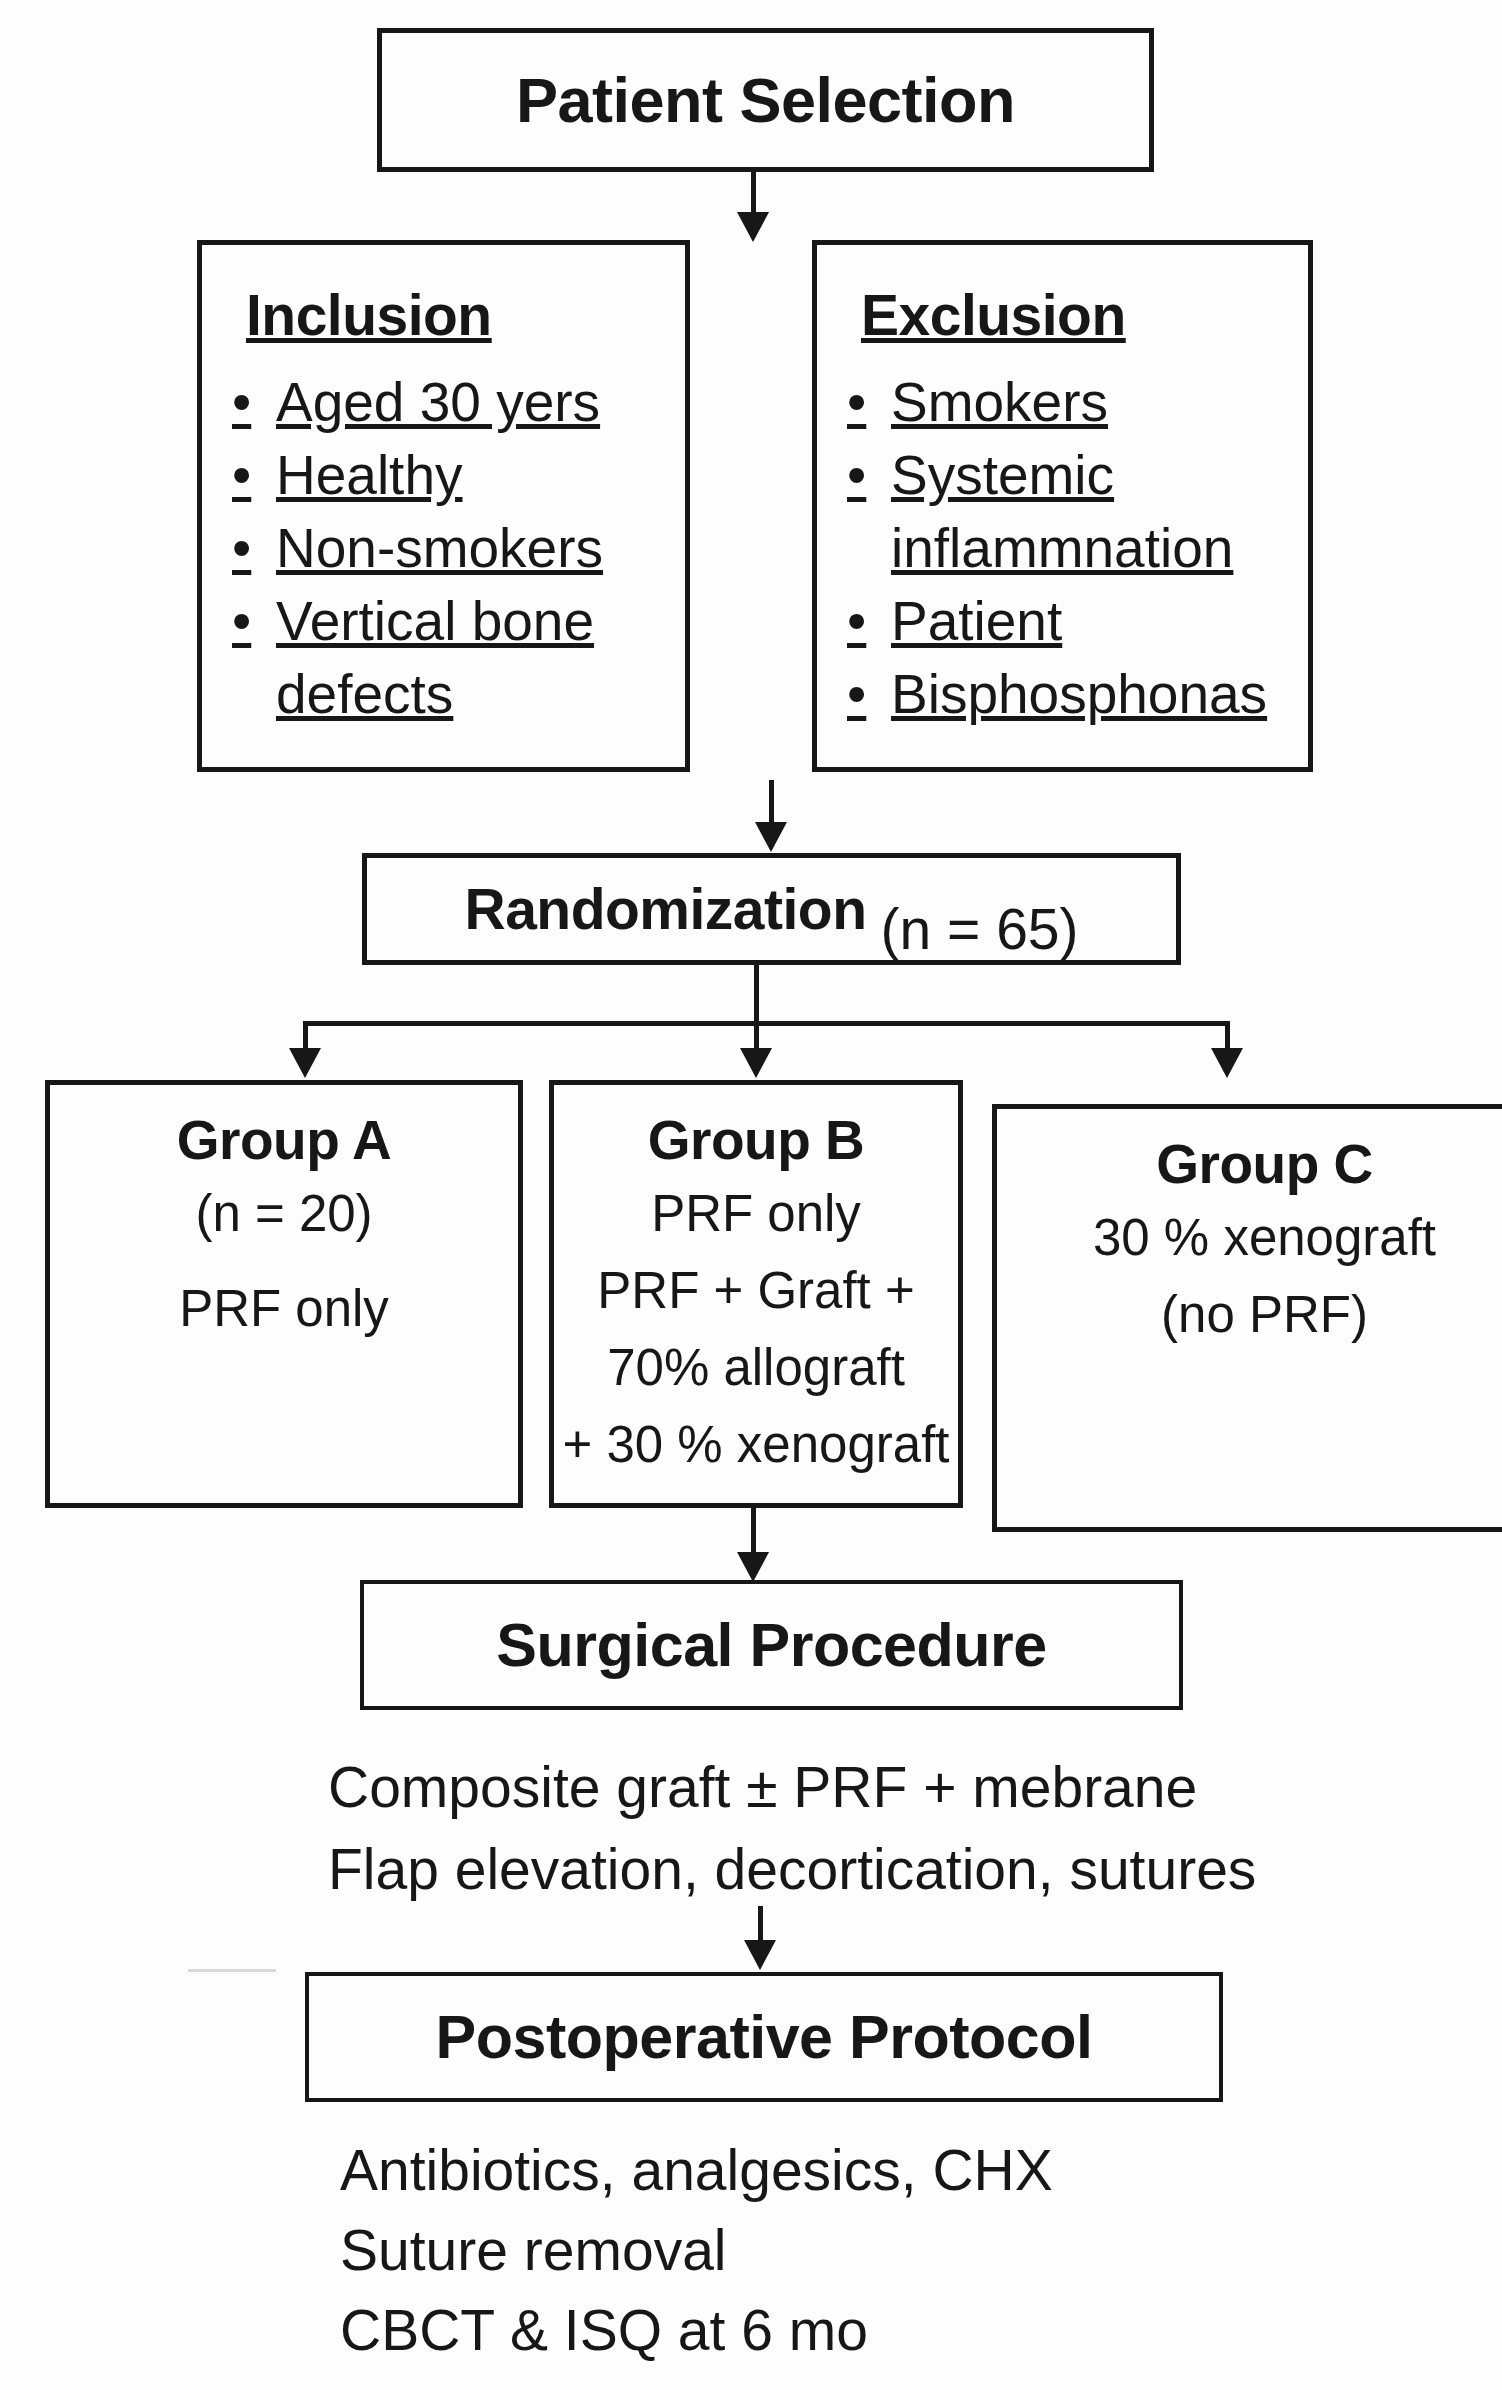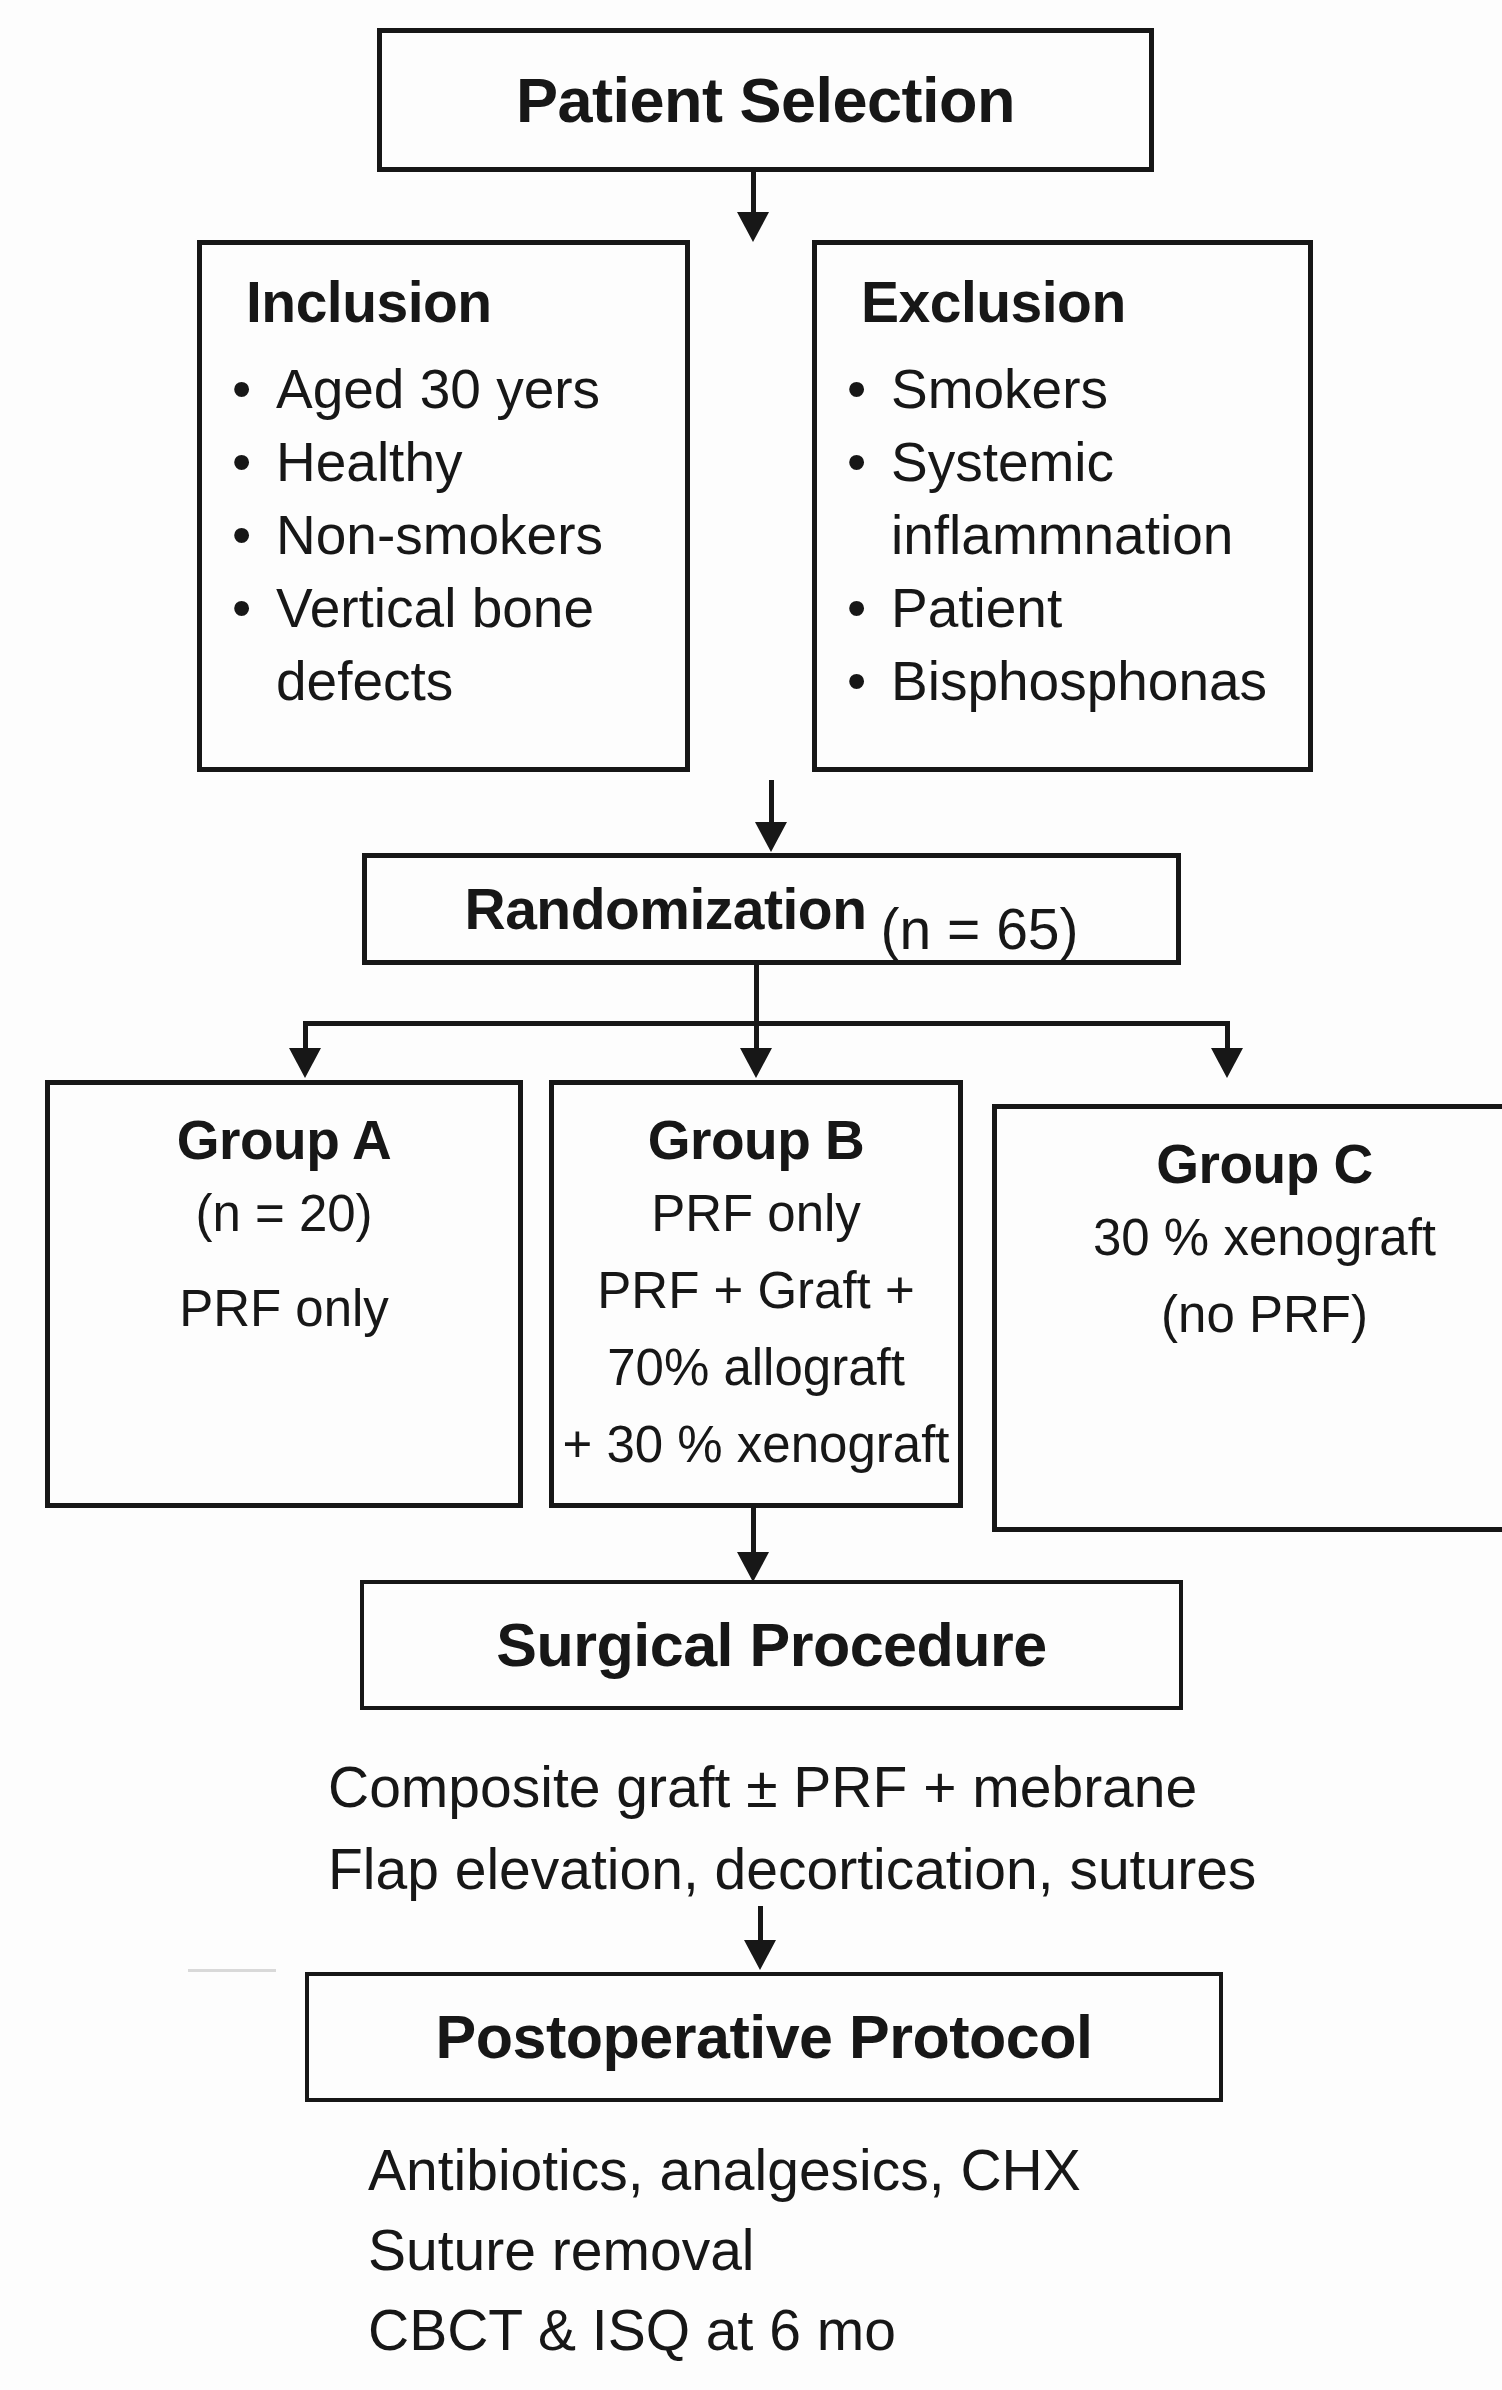--- a/index.html
+++ b/index.html
@@ -21,21 +21,21 @@
     background:var(--bg);
     box-sizing:border-box;
   }
   .title-box{
     display:flex;align-items:center;justify-content:center;
     font-weight:bold;font-size:61px;letter-spacing:-0.5px;
     text-align:center;white-space:nowrap;
   }
   .patient{font-size:63px;}
   
-  .crit{padding:24px 8px 0 30px;}
+  .crit{padding:37px 8px 0 30px;text-decoration:underline;}
   .crit-title{font-size:57px;font-weight:bold;margin:0 0 18px 14px;letter-spacing:-0.5px;}
   .crit-list{margin:0;padding:0;list-style:none;font-size:55px;}
   .crit-list li{display:flex;line-height:73px;}
   .bullet{flex:0 0 44px;text-align:left;}
   .crit-item-text{flex:1 1 auto;}
   
   .rand{display:flex;align-items:center;justify-content:center;white-space:nowrap;font-size:57px;}
   .rand .b{font-weight:bold;letter-spacing:-0.5px;}
   .rand .r{margin-left:14px;font-weight:normal;margin-top:40px;}
   
@@ -161,19 +161,19 @@
 
   <div class="vstem" style="left:758px;top:1906px;height:38px;"></div>
   <div class="ahead" style="left:744px;top:1940px;"></div>
 
   <div class="artifact" style="left:188px;top:1969px;width:88px;height:3px;"></div>
 
   <div class="box title-box" style="left:305px;top:1972px;width:918px;height:130px;border-width:4px;">
     <span>Postoperative Protocol</span>
   </div>
 
-  <div class="freetext bottom" style="left:340px;top:2130px;margin-left:28px;">
+  <div class="freetext bottom" style="left:340px;top:2130px;">
     <div>Antibiotics, analgesics, CHX</div>
     <div>Suture removal</div>
     <div>CBCT &amp; ISQ at 6 mo</div>
   </div>
 
 </div>
 
 </body></html>

